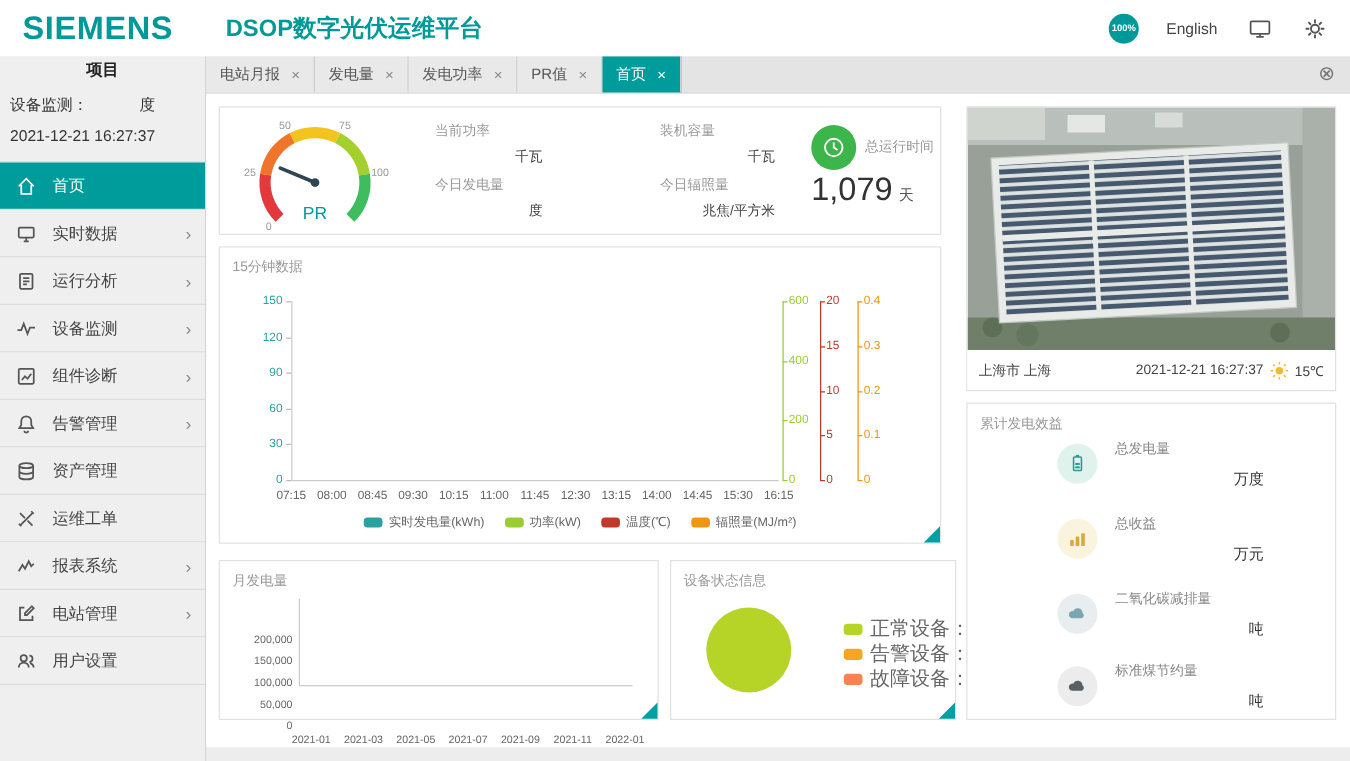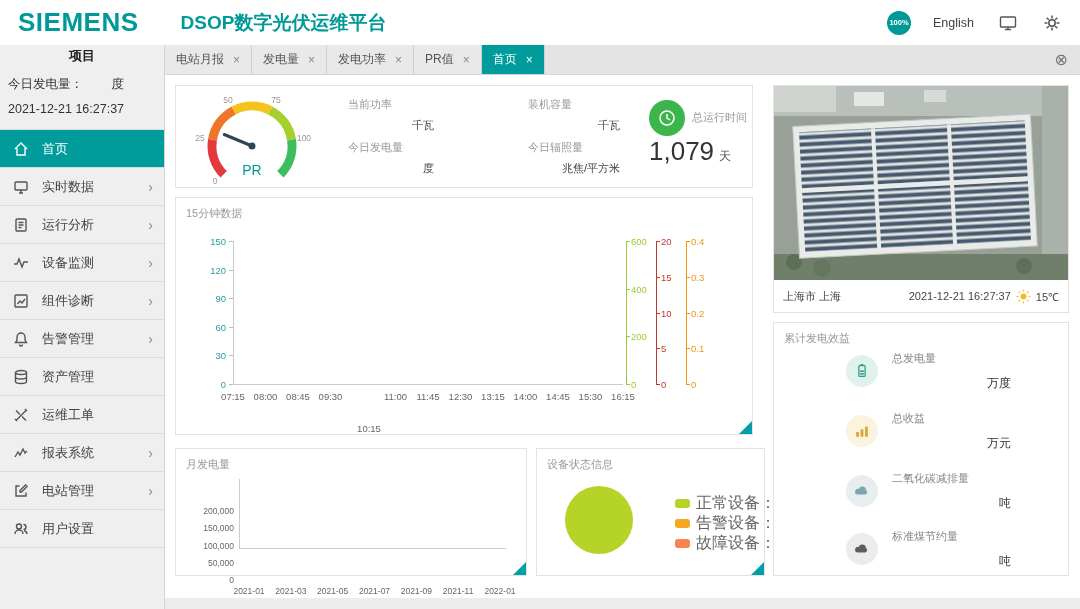--- a/index.html
+++ b/index.html
@@ -127,21 +127,21 @@
     <svg viewBox="0 0 18 18" fill="none" stroke="currentColor" stroke-width="1.5">
         <circle cx="9" cy="9" r="3.2"></circle>
         <path d="M9 1.5v3M9 13.5v3M1.5 9h3M13.5 9h3M3.7 3.7l2.1 2.1M12.2 12.2l2.1 2.1M14.3 3.7l-2.1 2.1M5.8 12.2l-2.1 2.1"></path>
       </svg>
   </div>
 </div>
 
 <div class="sidebar">
   <div class="project">项目</div>
   <div class="gen-row">
-    <span>今日发电量：</span>
+    <span>设备监测：</span>
     <span class="gval"></span>
     <span>度</span>
   </div>
   <div class="timestamp">2021-12-21 16:27:37</div>
   <div class="menu">
     <div class="mitem active">
       <span class="micon">
           <svg viewBox="0 0 16 16" fill="none" stroke="currentColor" stroke-width="1.4">
             <path d="M2 8 8 2l6 6M4 7v7h8V7"></path>
           </svg>
@@ -404,29 +404,47 @@
         <div class="ytick" style="left: 515px; top: 114.5px; color: rgb(241, 150, 17);">0.2</div>
         <div class="tickmark" style="left: 510px; top: 114.5px; width: 4px; background: rgb(241, 150, 17);"></div>
         <div class="ytick" style="left: 515px; top: 78.75px; color: rgb(241, 150, 17);">0.3</div>
         <div class="tickmark" style="left: 510px; top: 78.75px; width: 4px; background: rgb(241, 150, 17);"></div>
         <div class="ytick" style="left: 515px; top: 43px; color: rgb(241, 150, 17);">0.4</div>
         <div class="tickmark" style="left: 510px; top: 43px; width: 4px; background: rgb(241, 150, 17);"></div>
         <div class="xtick" style="left: 57px; top: 193px;">07:15</div>
         <div class="xtick" style="left: 89.5px; top: 193px;">08:00</div>
         <div class="xtick" style="left: 122px; top: 193px;">08:45</div>
         <div class="xtick" style="left: 154.5px; top: 193px;">09:30</div>
-        <div class="xtick" style="left: 193px; top: 193px; margin-top: 32px;">10:15</div>
+        <div class="xtick" style="left: 187px; top: 193px;">10:15</div>
         <div class="xtick" style="left: 219.5px; top: 193px;">11:00</div>
         <div class="xtick" style="left: 252px; top: 193px;">11:45</div>
         <div class="xtick" style="left: 284.5px; top: 193px;">12:30</div>
         <div class="xtick" style="left: 317px; top: 193px;">13:15</div>
         <div class="xtick" style="left: 349.5px; top: 193px;">14:00</div>
         <div class="xtick" style="left: 382px; top: 193px;">14:45</div>
         <div class="xtick" style="left: 414.5px; top: 193px;">15:30</div>
         <div class="xtick" style="left: 447px; top: 193px;">16:15</div>
+      </div>
+    <div class="legend" id="chart15-legend">
+        <div class="lg-item">
+          <span class="lg-marker" style="background: rgb(42, 160, 160);"></span>
+          <span class="lg-text">实时发电量(kWh)</span>
+        </div>
+        <div class="lg-item">
+          <span class="lg-marker" style="background: rgb(154, 205, 50);"></span>
+          <span class="lg-text">功率(kW)</span>
+        </div>
+        <div class="lg-item">
+          <span class="lg-marker" style="background: rgb(192, 57, 43);"></span>
+          <span class="lg-text">温度(℃)</span>
+        </div>
+        <div class="lg-item">
+          <span class="lg-marker" style="background: rgb(241, 150, 17);"></span>
+          <span class="lg-text">辐照量(MJ/m²)</span>
+        </div>
       </div>
     <i class="corner"></i>
   </div>
 
   <div class="card monthly-card">
     <div class="card-title">月发电量</div>
     <div class="plot" id="monthly-plot">
         <div class="axline" style="left: 63px; top: 30px; width: 1px; height: 69px; background: rgb(204, 204, 204);"></div>
         <div class="axline" style="left: 63px; top: 99px; width: 267px; height: 1px; background: rgb(204, 204, 204);"></div>
         <div class="ytick left small" style="left: 58px; top: 99px; color: rgb(102, 102, 102);">0</div>

